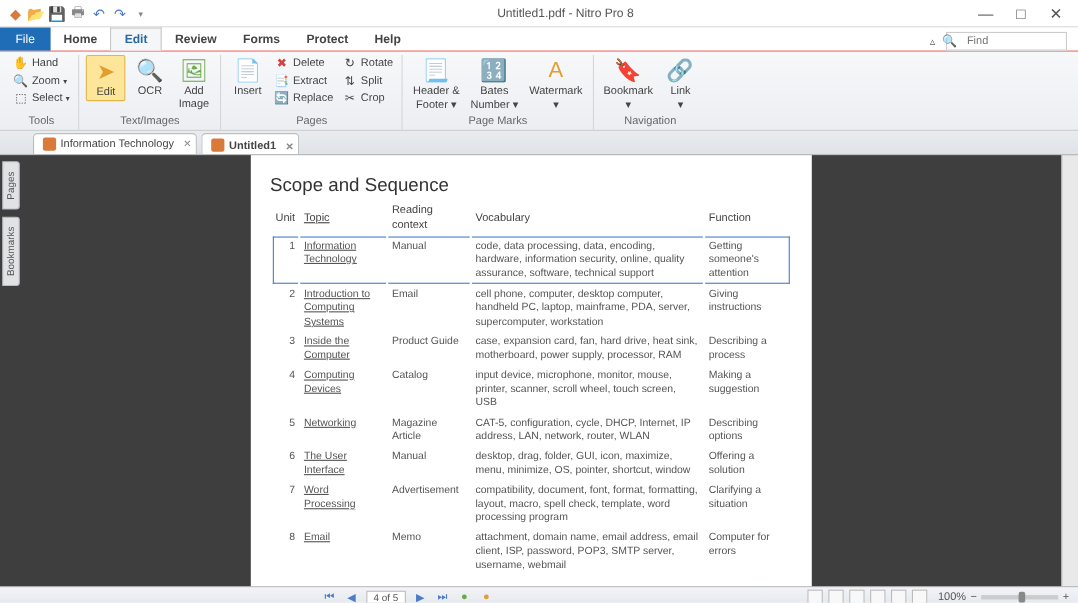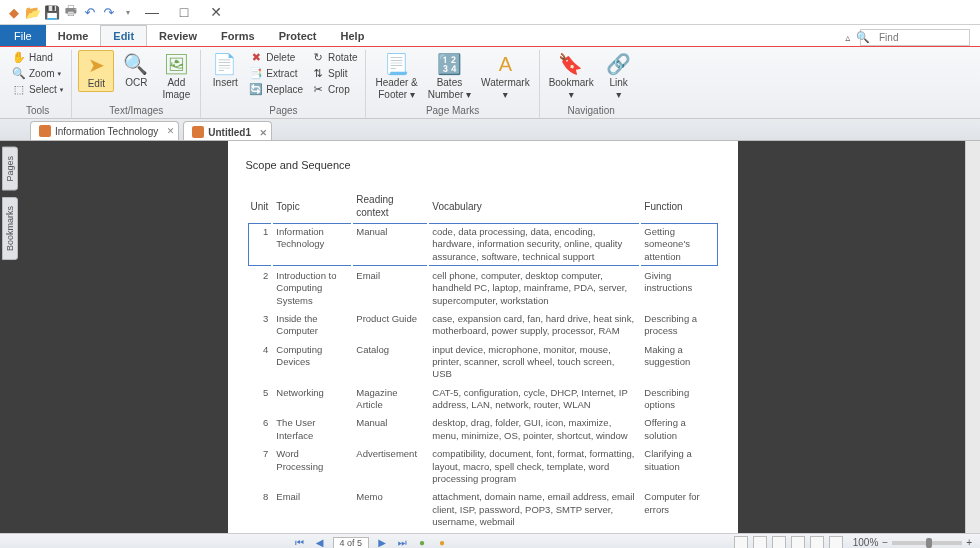--- a/index.html
+++ b/index.html
@@ -41,29 +41,29 @@
 .doctab.active { background: #fff; font-weight: bold; align-items: flex-end; }
 .doctab .x { position: absolute; right: 4px; font-size: 9px; color: #888; }
 .doctab .dico { width: 12px; height: 12px; background: #d97a3a; border-radius: 2px; }
 
 
 .workspace { height: 392px; background: #3e3e3e; display: flex; position: relative; }
 .sidepanes { position: absolute; left: 0; top: 0; display: flex; flex-direction: column; gap: 6px; padding: 6px 2px; }
 .sidetab { writing-mode: vertical-rl; transform: rotate(180deg); background: #e0e2e6; border: 1px solid #b8bbc0; border-radius: 3px 0 0 3px; font-size: 9px; padding: 8px 2px; color: #555; }
 
 .page { background: #fff; width: 510px; height: 392px; margin: 0 auto; padding: 18px 18px 0; overflow: hidden; color: #333; }
-.page h1 { font-size: 11px; font-weight: normal; color: #333; margin-bottom: 18px; font-family: Arial; }
+.page h1 { font-size: 17px; font-weight: normal; color: #333; margin-bottom: 2px; font-family: Arial; }
 .tbl { font-size: 9.5px; line-height: 1.3; width: 100%; color: #555; font-family: Arial; }
 .tbl th { font-weight: normal; text-align: left; padding: 2px 3px; color: #444; font-size: 10px; }
 .tbl td { vertical-align: top; padding: 2px 3px; }
 .tbl tr.selrow td { border: 1px solid #4a7cc8; }
 .tbl tr.selrow td:not(:first-child) { border-left: none; }
 .tbl tr.selrow td:not(:last-child) { border-right: none; }
 .col-unit { width: 18px; text-align: right; }
-.col-topic { width: 78px; }
+.col-topic { width: 78px; text-decoration: underline; }
 .col-ctx { width: 74px; }
 .col-voc { width: 210px; }
 .col-fun { }
 
 .scrollbar { width: 15px; background: #e9e9e9; border-left: 1px solid #ccc; }
 
 
 .statusbar { height: 18px; background: linear-gradient(#f2f4f7, #e4e7ec); border-top: 1px solid #ccc; display: flex; align-items: center; font-size: 10px; color: #555; padding: 0 8px; }
 .pagenav { margin: 0 auto; display: flex; align-items: center; gap: 6px; }
 .pagenav .nbtn { width: 14px; text-align: center; font-size: 10px; color: #4a7cc8; }
@@ -80,20 +80,21 @@
 <div class="titlebar">
   <div class="qat">
     <span class="qat-icon" style="color:#d97a3a">◆</span>
     <span class="qat-icon" style="color:#e0a030">📂</span>
     <span class="qat-icon" style="color:#4a7cc8">💾</span>
     <span class="qat-icon" style="color:#888">🖶</span>
     <span class="qat-icon" style="color:#4a7cc8">↶</span>
     <span class="qat-icon" style="color:#4a7cc8">↷</span>
     <span class="qat-icon" style="font-size:8px;color:#888">▾</span>
   </div>
+  <div class="title-text">Untitled1.pdf - Nitro Pro 8</div>
   <div class="winbtns">
     <span class="winbtn">—</span>
     <span class="winbtn">□</span>
     <span class="winbtn">✕</span>
   </div>
 </div>
 
 <div class="tabstrip">
   <div class="file-tab">File</div>
   <div class="tab">Home</div>

